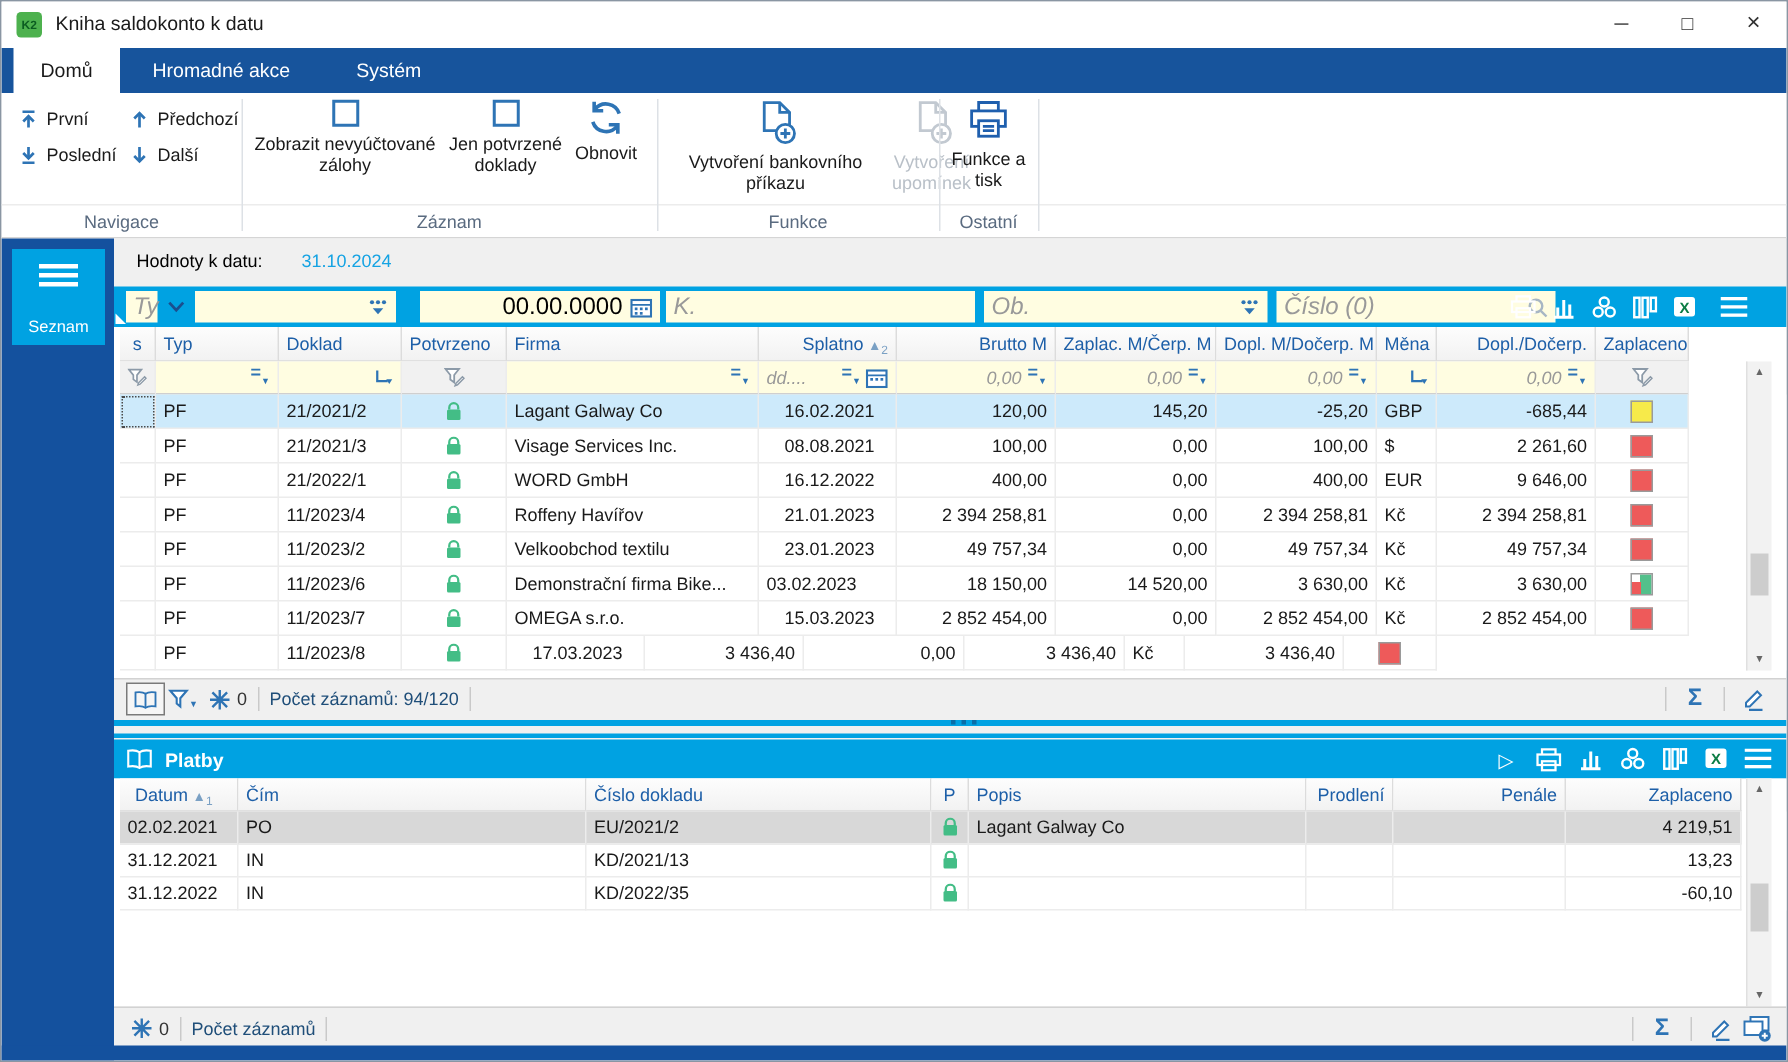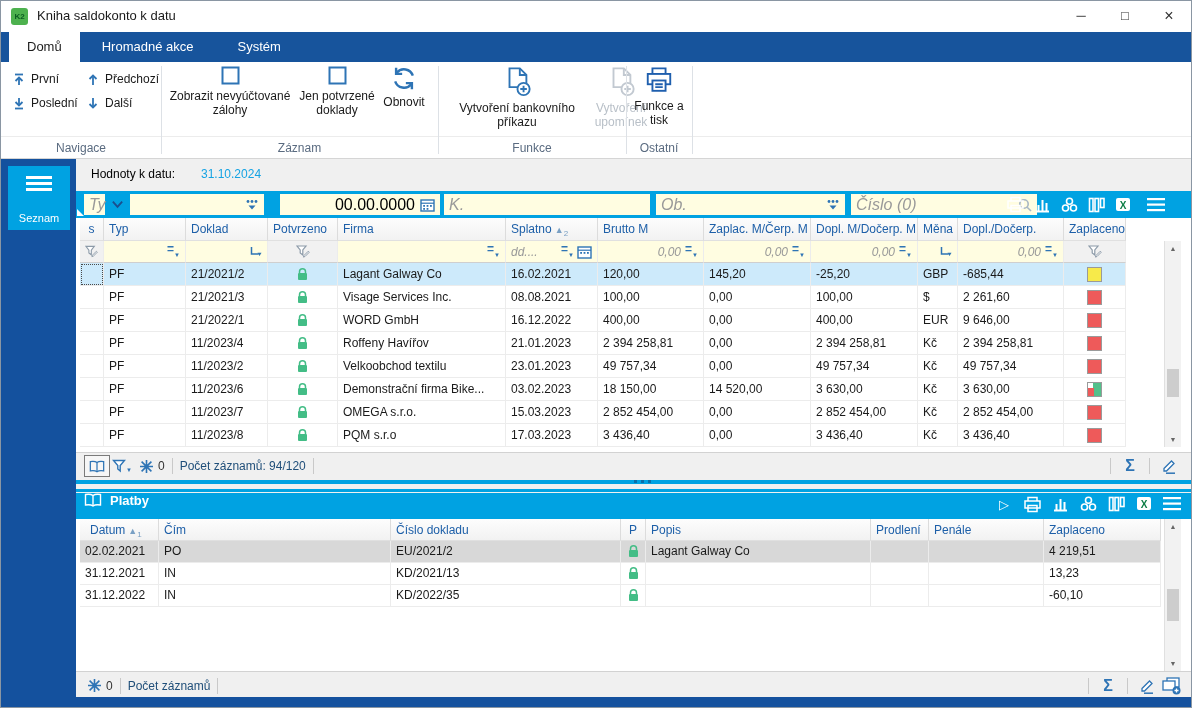--- a/index.html
+++ b/index.html
@@ -62,21 +62,21 @@
   .tr{display:flex;height:23px;background:#fff;}
   .tr2{display:flex;height:22px;background:#fff;}
   .td{border-right:1px solid #ececec;border-bottom:1px solid #ececec;padding:0 5px;font-size:12px;
       line-height:22px;overflow:hidden;white-space:nowrap;color:#1a1a1a;}
   .tr2 .td{line-height:21px;}
   .th{display:flex;height:23px;}
   .th .td{background:linear-gradient(#fdfdfd,#f2f2f2);color:#1d5fa8;border-right:1px solid #dcdcdc;border-bottom:1px solid #e0e0e0;}
   .tfl{display:flex;height:22px;}
   .tfl .td{background:#fffde1;border-bottom:1px solid #cfcfcf;display:flex;align-items:center;line-height:20px;}
   .tfl .td.gray{background:#f1f1f1;justify-content:center;}
-  .num{text-align:left;}
+  .num{text-align:right;}
   .cellnum{justify-content:flex-end;}
   .center{text-align:center;}
   .flexc{display:flex;align-items:center;justify-content:center;}
   .sel .td{background:#cdeafb;}
   .sel2 .td{background:#d8d8d8;}
   .focuscell{outline:1px dotted #4a4a4a;outline-offset:-2px;}
   .ph{color:#999;font-style:italic;}
   .sort{color:#7aa0c4;font-size:9px;margin-left:3px;}
   .sort sub{font-size:8px;}
   .eq{color:#2e74b5;font-weight:bold;font-size:12px;line-height:10px;}
@@ -115,21 +115,21 @@
   .spacer{flex:1;}
 
   
   .splitter{position:absolute;left:0;right:0;top:320px;height:14px;background:#f0f0f0;}
   .splitter .bar1{position:absolute;left:0;right:0;top:1px;height:4px;background:#00a2e2;}
   .splitter .bar2{position:absolute;left:0;right:0;bottom:1px;height:3px;background:#00a2e2;}
   .splitter .dots{position:absolute;left:50%;top:1px;display:flex;gap:4px;}
   .splitter .dots i{width:3px;height:3px;background:#0a6ea8;display:block;}
 
   
-  .platbyhdr{position:absolute;left:0;right:0;top:334px;height:26px;background:#00a2e2;display:flex;align-items:flex-start;}
+  .platbyhdr{position:absolute;left:0;right:0;top:334px;height:26px;background:#00a2e2;display:flex;align-items:center;}
   .platbyhdr .ttl{color:#fff;font-weight:bold;font-size:13px;margin-left:8px;}
   .platbyhdr .icons{position:absolute;right:8px;display:flex;align-items:center;gap:6px;}
   .play{color:#fff;font-size:13px;}
 
   .bottomband{position:absolute;left:0;bottom:0;width:100%;height:10px;background:#14519e;}
 </style>
 </head>
 <body>
 
 <div class="win">
@@ -606,21 +606,20 @@
         <div class="tr">
           <div class="td c-s"></div>
           <div class="td c-typ">PF</div>
           <div class="td c-dok">11/2023/8</div>
           <div class="td c-pot flexc">
               <svg width="11" height="13" viewBox="0 0 11 13">
                 <path d="M2.5 5V3.8a3 3 0 0 1 6 0V5" fill="none" stroke="#43bd86" stroke-width="1.5"></path>
                 <rect x="1" y="5" width="9" height="7" rx="1" fill="#43bd86"></rect>
               </svg>
             </div>
-          <div class="td c-fir">PQM s.r.o</div>
           <div class="td c-spl num" style="padding-right:14px">17.03.2023</div>
           <div class="td c-bru num">3 436,40</div>
           <div class="td c-zap num">0,00</div>
           <div class="td c-dom num">3 436,40</div>
           <div class="td c-men">Kč</div>
           <div class="td c-dop num">3 436,40</div>
           <div class="td c-zpl flexc">
               <span class="sq" data-state="red"></span>
             </div>
         </div>

